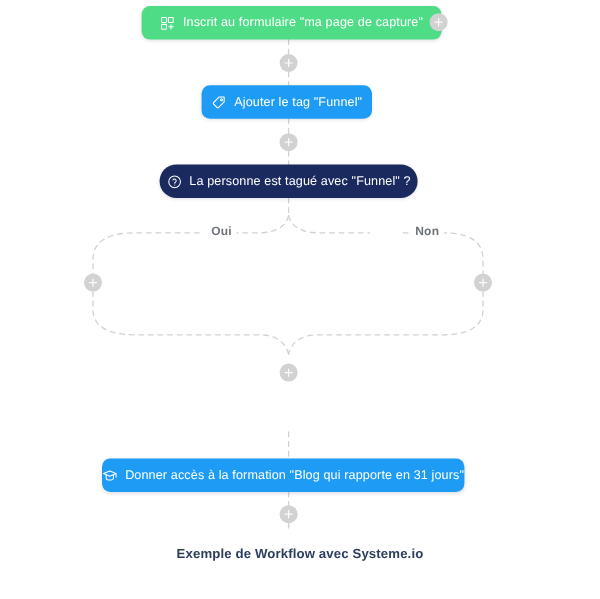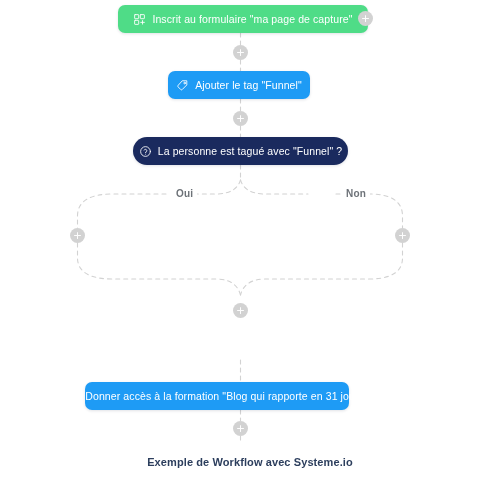--- a/index.html
+++ b/index.html
@@ -180,21 +180,21 @@
     <span class="nicon">
       <svg viewBox="0 0 16 16" width="13" height="13" fill="none" stroke="#ffffff" stroke-width="1.05" stroke-linecap="round" stroke-linejoin="round">
         <circle cx="8" cy="8" r="6"></circle>
         <path d="M6.3 6.2 a1.75 1.75 0 1 1 1.9 2.5 V9.6"></path>
         <circle cx="8.15" cy="11.3" r="0.55" fill="#ffffff" stroke="none"></circle>
       </svg>
     </span>
     <span class="label">La personne est tagué avec "Funnel" ?</span>
   </div>
 
-  <div class="node node-blue" style="left:85px; top:382px; width:264px;">
+  <div class="node node-blue" style="left:85px; top:382px; width:302px;">
     <span class="nicon">
       <svg viewBox="0 0 16 16" width="13" height="13" fill="none" stroke="#ffffff" stroke-width="1.05" stroke-linecap="round" stroke-linejoin="round">
         <path d="M1.6 5.7 L8 3 L14.4 5.7 L8 8.4 Z"></path>
         <path d="M4.3 6.9 V10.4 C4.3 11.5 6 12.3 8 12.3 C10 12.3 11.7 11.5 11.7 10.4 V6.9"></path>
         <path d="M14.4 5.9 V9.2"></path>
       </svg>
     </span>
     <span class="label">Donner accès à la formation "Blog qui rapporte en 31 jours"</span>
   </div>
 

